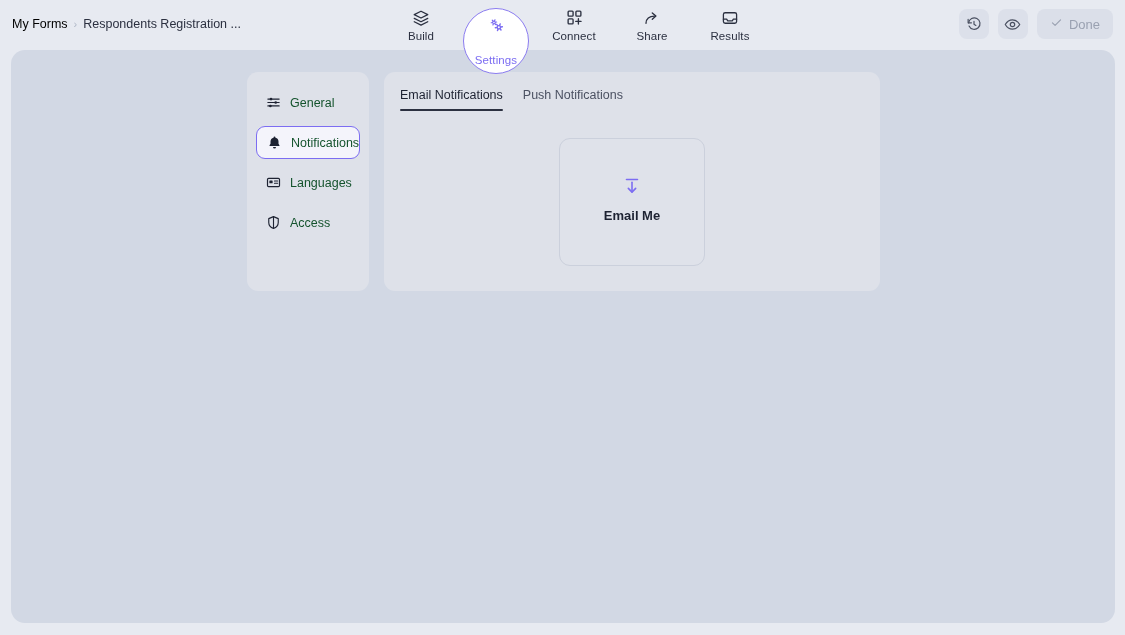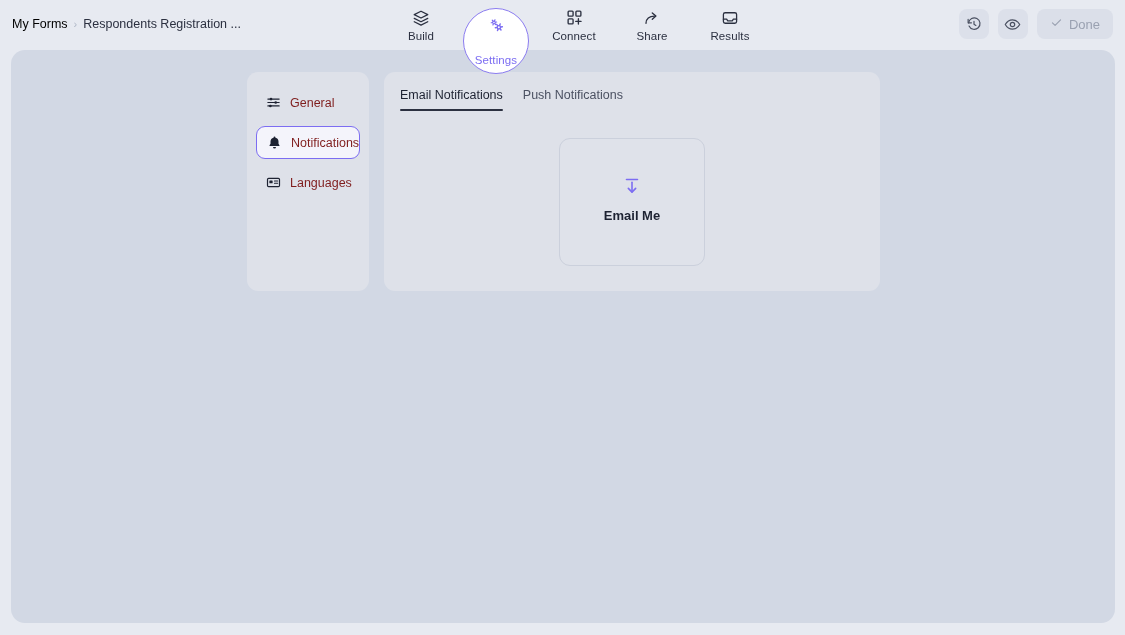--- a/index.html
+++ b/index.html
@@ -145,21 +145,21 @@
   }
   .side-item:last-child { margin-bottom: 0; }
   .side-ico {
     width: 15px; height: 15px;
     flex: 0 0 15px;
     display: flex; align-items: center; justify-content: center;
     color: #1d2232;
   }
   .side-lbl {
     font-size: 12.5px;
-    color: #7f1d1d;
+    color: #14532d;
     white-space: nowrap;
   }
   .side-item.selected {
     background: #f4f4fb;
     border: 1.4px solid #7c6df2;
   }
 
   
   .content-panel {
     position: absolute;
@@ -373,20 +373,29 @@
         <svg width="15" height="15" viewBox="0 0 24 24" fill="none" stroke="currentColor" stroke-width="1.9">
           <rect x="2.4" y="5.4" width="19.2" height="13.2" rx="1.8"></rect>
           <rect x="5.4" y="8.6" width="5.2" height="4.6" rx="1" fill="currentColor" stroke="none"></rect>
           <path d="M13.6 9.6h5M13.6 13.2h5" stroke-linecap="round"></path>
         </svg>
       </span>
       <span class="side-lbl">Languages</span>
     </div>
 
 
+    <div class="side-item">
+      <span class="side-ico">
+        <svg width="15" height="15" viewBox="0 0 24 24" fill="none" stroke="currentColor" stroke-width="1.8" stroke-linejoin="round">
+          <path d="M12 2.6 4.4 5.8v6c0 4.7 3.2 8.1 7.6 9.6 4.4-1.5 7.6-4.9 7.6-9.6v-6z"></path>
+          <path d="M12 2.6v18.8"></path>
+        </svg>
+      </span>
+      <span class="side-lbl">Access</span>
+    </div>
 
   </div>
 
   <div class="content-panel">
 
     <div class="tabs">
       <div class="tab active">
         <span>Email Notifications</span>
       </div>
       <div class="tab">

